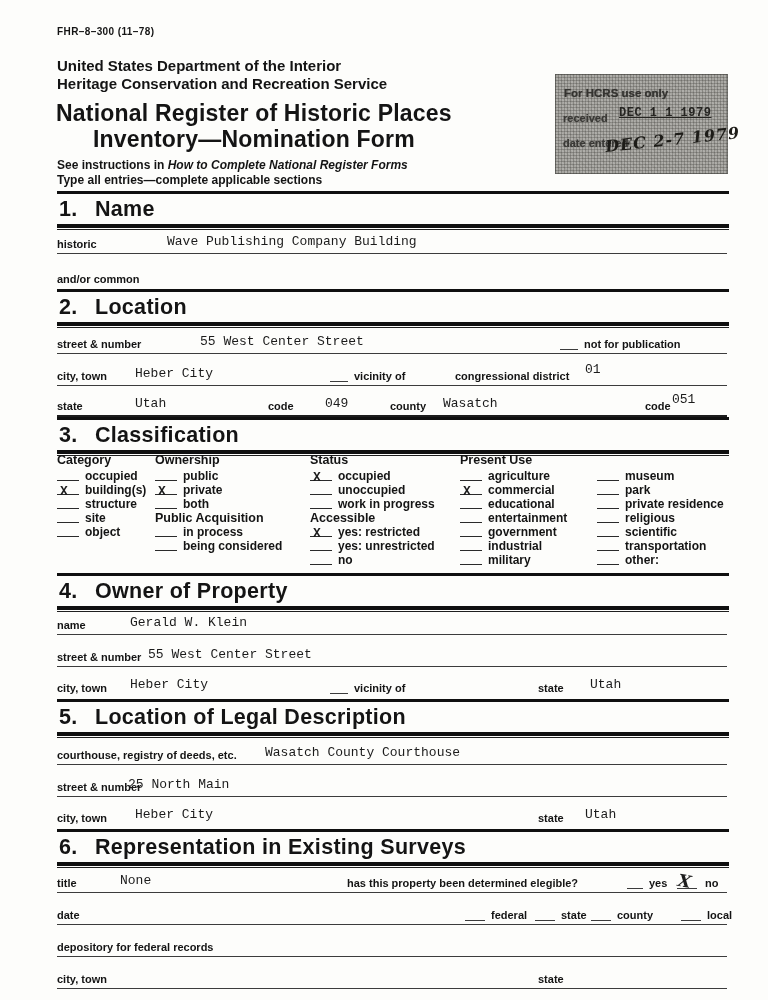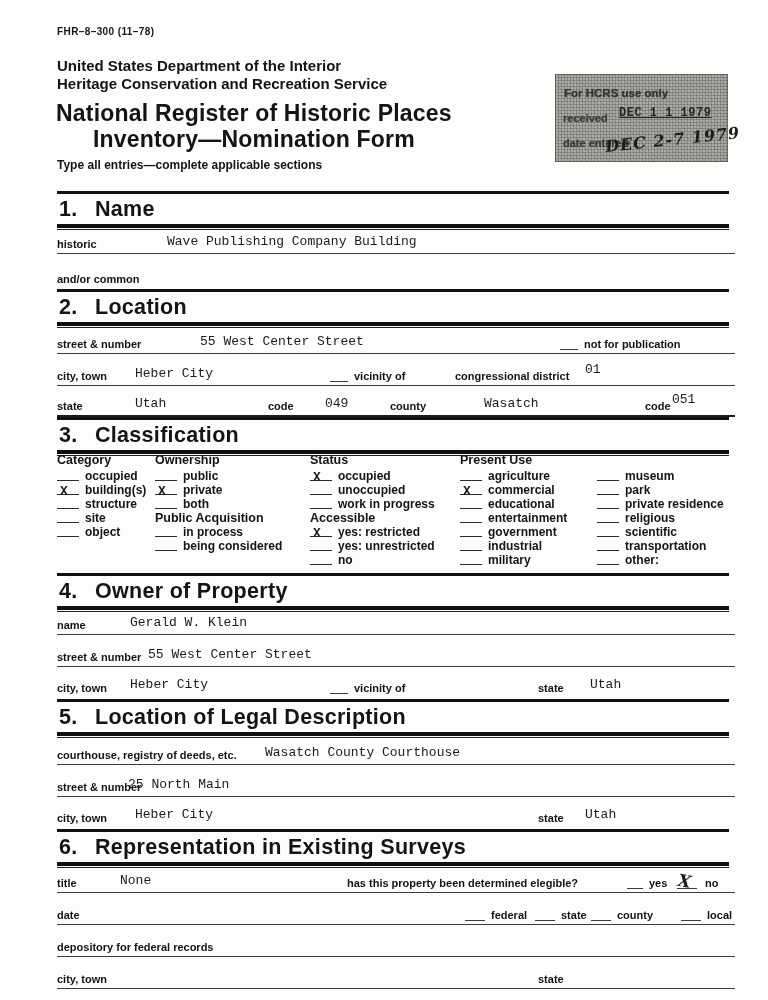--- a/index.html
+++ b/index.html
@@ -5,38 +5,38 @@
   html,body{margin:0;padding:0;background:#e8e8e6;}
   .page{position:relative;width:768px;height:1000px;background:#fdfdfb;overflow:hidden;
         font-family:"Liberation Sans",sans-serif;color:#141414;}
   
   .formnum{position:absolute;left:57px;top:26px;font-size:10px;font-weight:bold;letter-spacing:.4px;}
   .agency{position:absolute;left:57px;top:57px;font-size:15px;font-weight:bold;line-height:18px;}
   .bigtitle{position:absolute;left:56px;top:100px;font-size:23px;font-weight:bold;line-height:26px;letter-spacing:.2px;text-align:center;}
   .instr{position:absolute;left:57px;top:158px;font-size:12px;font-weight:bold;line-height:15px;}
   .instr .it{font-style:italic;}
   
-  .stamp{position:absolute;left:555px;top:74px;width:173px;height:88px;background-color:#a6a5a0;
+  .stamp{position:absolute;left:555px;top:74px;width:173px;height:100px;background-color:#a6a5a0;
          background-image:
            repeating-linear-gradient(0deg, rgba(55,54,50,.28) 0 1px, rgba(0,0,0,0) 1px 3px),
            repeating-linear-gradient(90deg, rgba(55,54,50,.28) 0 1px, rgba(0,0,0,0) 1px 3px),
            repeating-linear-gradient(45deg, rgba(255,255,255,.10) 0 2px, rgba(0,0,0,0) 2px 4px);
          box-shadow:inset 0 0 0 1px rgba(60,60,55,.5);}
   .stamp .shead{position:absolute;left:9px;top:13px;font-size:11.5px;font-weight:bold;color:#343330;text-shadow:0 0 1px rgba(40,40,36,.6);}
   .stamp .slbl{position:absolute;font-size:11px;font-weight:bold;color:#3a3936;text-shadow:0 0 1px rgba(40,40,36,.5);}
   .stamp .sdate{position:absolute;left:64px;top:32px;font-family:"Liberation Mono",monospace;font-size:12px;font-weight:bold;color:#262522;letter-spacing:.5px;text-decoration:underline;}
   .stamp .hand{position:absolute;left:50px;top:56px;font-family:"DejaVu Serif",serif;font-style:italic;font-weight:bold;
                font-size:16px;color:#1d1c18;transform:rotate(-6deg);white-space:nowrap;letter-spacing:1px;}
   
   .sec{position:absolute;left:57px;width:670px;border-top:3.5px solid #101010;border-bottom:4px solid #101010;
        font-size:21.5px;font-weight:bold;padding:3px 0 2px 2px;letter-spacing:.3px;background:#fdfdfb;}
   .sec::after{content:"";position:absolute;left:0;right:0;bottom:-6px;height:1.5px;background:#1f1f1f;}
   .sec .num{display:inline-block;width:36px;}
   
-  .row{position:absolute;left:57px;width:670px;padding-left:8px;}
+  .row{position:absolute;left:57px;width:670px;}
   .row.u{border-bottom:1.5px solid #3c3c3c;}
   .row.u2{border-bottom:2.5px solid #1d1d1d;}
   .lb{position:absolute;bottom:3px;font-size:11px;font-weight:bold;white-space:nowrap;}
   .val{position:absolute;bottom:4px;font-family:"Liberation Mono",monospace;font-size:13px;color:#1b1b1b;white-space:nowrap;}
   .val.hi{bottom:8px;}
   .blank{position:absolute;bottom:3px;height:8px;width:18px;border-bottom:1.5px solid #3c3c3c;}
   .handx{position:absolute;left:1px;bottom:-3px;font-family:"DejaVu Serif",serif;font-style:italic;font-weight:bold;
          font-size:17px;color:#1d1d1d;transform:rotate(10deg);}
   
   .classgrid{position:absolute;left:57px;top:453px;width:670px;height:116px;}
@@ -56,20 +56,21 @@
   <div class="formnum">FHR–8–300   (11–78)</div>
   <div class="agency">
     <div>United States Department of the Interior</div>
     <div>Heritage Conservation and Recreation Service</div>
   </div>
   <div class="bigtitle">
     <div>National Register of Historic Places</div>
     <div>Inventory—Nomination Form</div>
   </div>
   <div class="instr">
+    <div><span>See instructions in </span><span class="it">How to Complete National Register Forms</span></div>
     <div>Type all entries—complete applicable sections</div>
   </div>
 
   <div class="stamp">
     <div class="shead">For HCRS use only</div>
     <div class="slbl" style="left:8px;top:38px;">received</div>
     <div class="sdate">DEC 1 1 1979</div>
     <div class="slbl" style="left:8px;top:63px;">date entered</div>
     <div class="hand">DEC 2-7 1979</div>
   </div>
@@ -101,21 +102,21 @@
     <span class="lb" style="left:297px;">vicinity of</span>
     <span class="lb" style="left:398px;">congressional district</span>
     <span class="val hi" style="left:528px;">01</span>
   </div>
   <div class="row u2" style="top:398px;height:17px;">
     <span class="lb" style="left:0;">state</span>
     <span class="val" style="left:78px;">Utah</span>
     <span class="lb" style="left:211px;">code</span>
     <span class="val" style="left:268px;">049</span>
     <span class="lb" style="left:333px;">county</span>
-    <span class="val" style="left:386px;margin-left:41px;">Wasatch</span>
+    <span class="val" style="left:386px;">Wasatch</span>
     <span class="lb" style="left:588px;">code</span>
     <span class="val hi" style="left:615px;">051</span>
   </div>
 
   <div class="sec" style="top:417px;">
     <span class="num">3.</span><span>Classification</span>
   </div>
   <div class="classgrid">
 
     <div class="ccol" style="left:0;">

